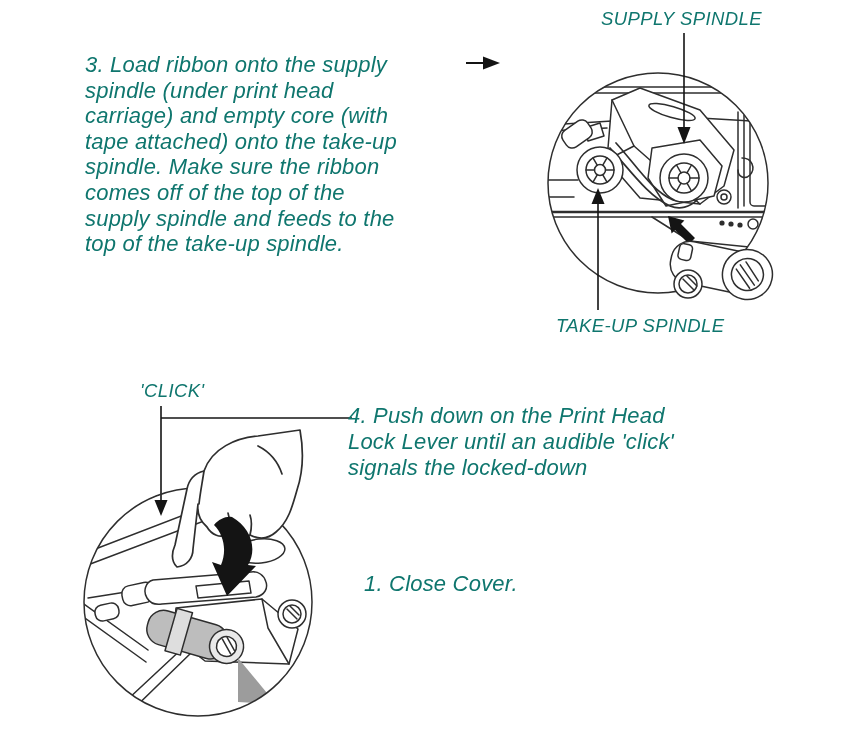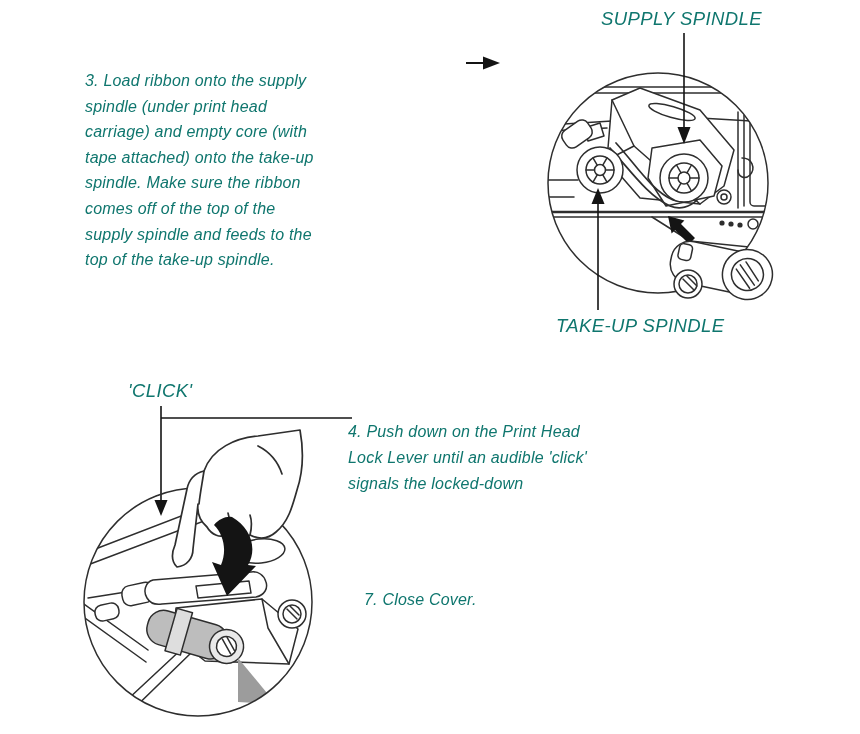--- a/index.html
+++ b/index.html
@@ -1,27 +1,27 @@
 <!DOCTYPE html>
 <html><head>
 <meta charset="utf-8">
 <style>
   html,body{margin:0;padding:0;background:#ffffff;}
   .page{position:relative;width:860px;height:734px;background:#ffffff;overflow:hidden;
         font-family:"Liberation Sans","DejaVu Sans",sans-serif;}
   svg.art{position:absolute;left:0;top:0;}
   .txt{position:absolute;font-style:italic;color:#0f766e;white-space:pre-line;}
-  .step{font-size:16px;line-height:25.6px;letter-spacing:0.2px;margin-top:16px;}
+  .step{font-size:22px;line-height:25.6px;letter-spacing:0.2px;}
   #step3{left:85px;top:52px;width:390px;}
   #step4{left:348px;top:403px;width:390px;line-height:26px;}
   #step5{left:364px;top:571px;width:250px;}
   .lbl{font-size:18.5px;letter-spacing:0.4px;}
   #supply-label{left:601px;top:8px;}
   #takeup-label{left:556px;top:315px;}
-  #click-label{left:128px;top:380px;}
+  #click-label{left:140px;top:380px;}
 </style>
 </head>
 <body>
 
 <div class="page">
 
   <svg class="art" width="860" height="734" viewBox="0 0 860 734">
     <defs>
       <clipPath id="clipTop">
           <circle cx="658" cy="183" r="110"></circle>
@@ -190,15 +190,15 @@
   <div class="txt lbl" id="supply-label">SUPPLY SPINDLE</div>
 
   <div class="txt lbl" id="takeup-label">TAKE-UP SPINDLE</div>
 
   <div class="txt lbl" id="click-label">'CLICK'</div>
 
   <div class="txt step" id="step4">4. Push down on the Print Head
 Lock Lever until an audible 'click'
 signals the  locked-down</div>
 
-  <div class="txt step" id="step5">7. Close Cover.</div>
+  <div class="txt step" id="step5">1. Close Cover.</div>
 
 </div>
 
 </body></html>

